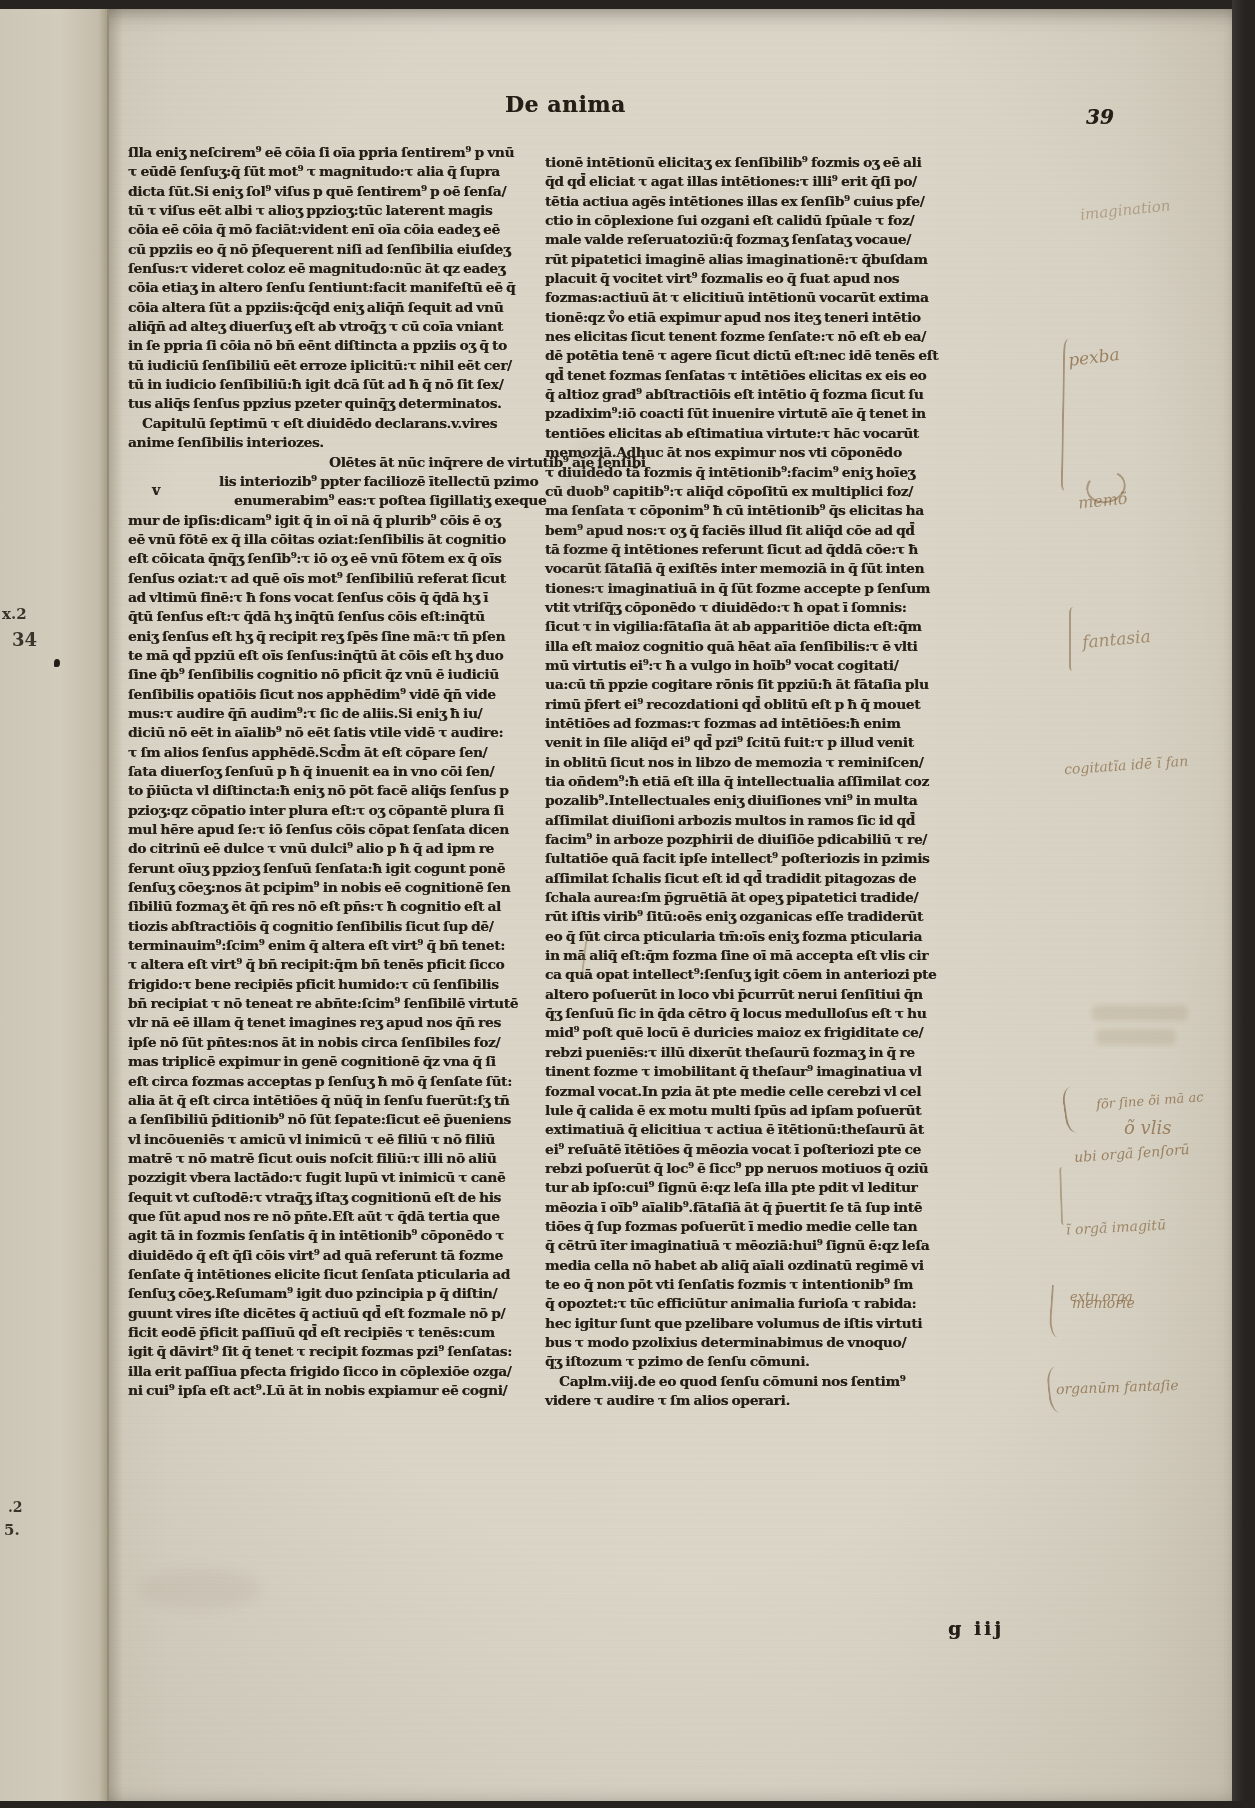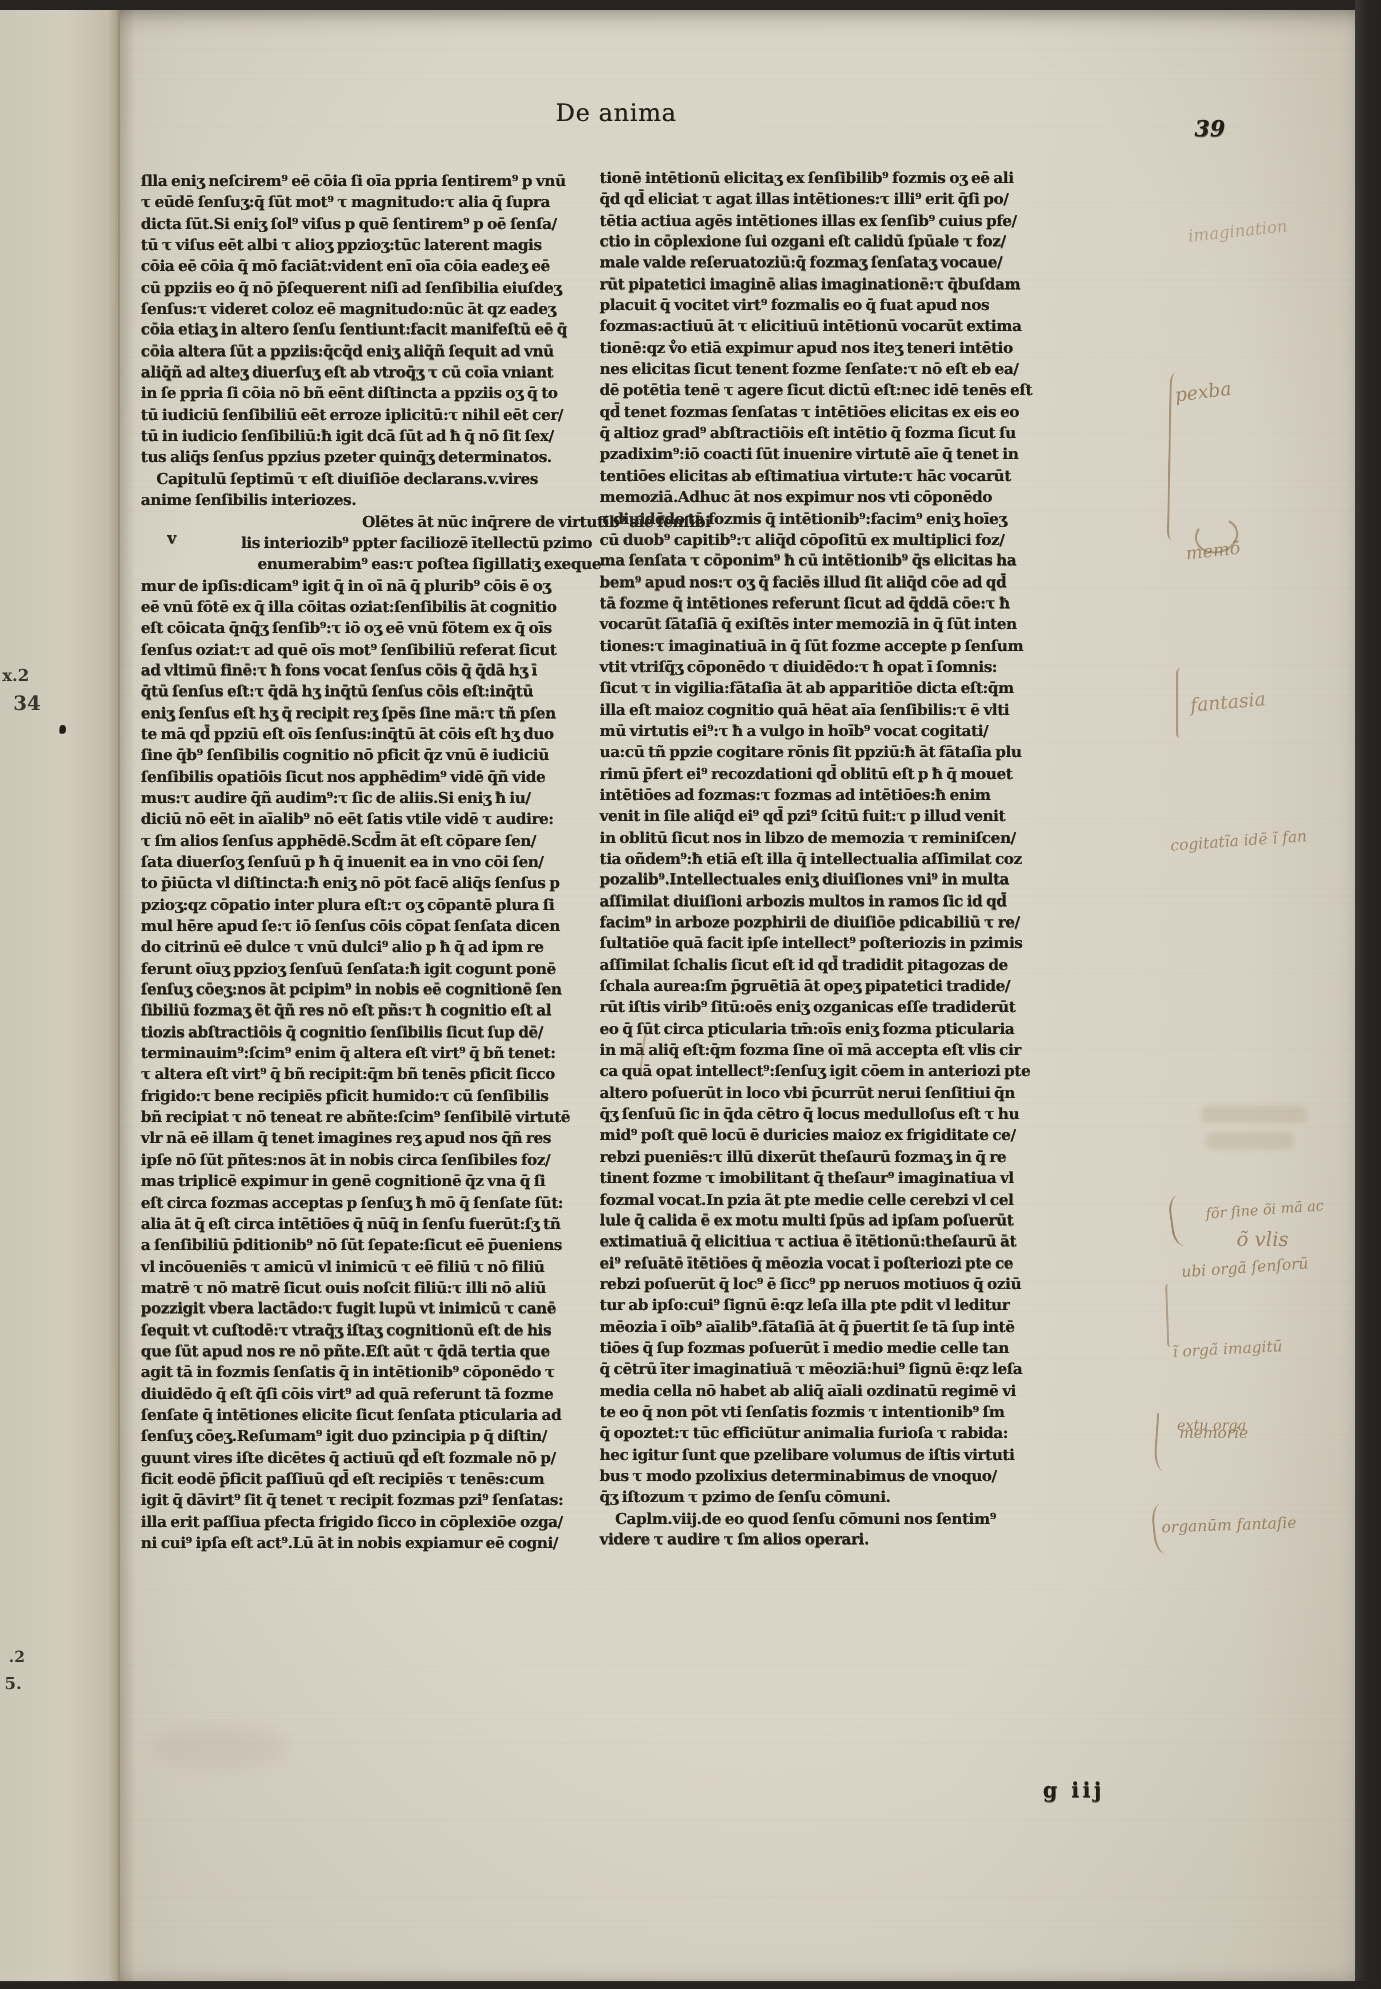--- a/index.html
+++ b/index.html
@@ -18,25 +18,25 @@
         border-right:2px solid #978d77;}
   .crease{position:absolute;left:109px;top:0;width:14px;height:100%;
         background:linear-gradient(90deg,rgba(90,78,58,.28),rgba(0,0,0,0));}
   
   .edge-top{position:absolute;left:0;top:0;width:1255px;height:9px;background:#262320;}
   .edge-right{position:absolute;right:0;top:0;width:23px;height:1808px;
         background:linear-gradient(90deg,#3a3631,#262320 55%);}
   .edge-bottom{position:absolute;left:0;bottom:0;width:1255px;height:7px;background:#262320;}
   
   .print{color:#241e17;text-shadow:.25px .25px .35px rgba(35,28,18,.65);}
-  .running-title{position:absolute;left:505px;top:82px;font-size:22px;font-weight:normal;letter-spacing:.5px;}
+  .running-title{position:absolute;left:505px;top:82px;font-size:22px;font-weight:bold;letter-spacing:.5px;}
   .page-number{position:absolute;left:1086px;top:96px;font-size:20px;font-weight:bold;font-style:italic;}
   .signature{position:absolute;left:948px;top:1608px;font-size:19px;font-weight:bold;letter-spacing:3px;}
   .col{position:absolute;}
-  .col1{left:128px;top:147px;width:402px;}
+  .col1{left:128px;top:134px;width:402px;}
   .col2{left:545px;top:144px;width:394px;}
   .line{height:19.35px;line-height:19.35px;font-size:13.8px;font-weight:bold;white-space:nowrap;
         letter-spacing:-.35px;word-spacing:-1px;color:#241e17;text-shadow:.25px .25px .35px rgba(35,28,18,.6);}
   
   .col1 .line:nth-child(15){padding-left:14px;}
   .col1 .line:nth-child(17){padding-left:201px;}
   .col1 .line:nth-child(18){padding-left:91px;}
   .col1 .line:nth-child(19){padding-left:106px;}
   .col2 .line:nth-child(64){padding-left:14px;}
   .guide-letter{position:absolute;left:152px;top:473px;font-size:14px;font-weight:bold;color:#2a241c;}
@@ -103,21 +103,21 @@
         <div class="line">cōia eē cōia q̄ mō faciāt:vident enī oīa cōia eadeʒ eē</div>
         <div class="line">cū ppziis eo q̄ nō p̄ſequerent niſi ad ſenſibilia eiuſdeʒ</div>
         <div class="line">ſenſus:τ videret coloz eē magnitudo:nūc āt qz eadeʒ</div>
         <div class="line">cōia etiaʒ in altero ſenſu ſentiunt:facit manifeſtū eē q̄</div>
         <div class="line">cōia altera ſūt a ppziis:q̄cq̄d eniʒ aliq̄ñ ſequit ad vnū</div>
         <div class="line">aliq̄ñ ad alteʒ diuerſuʒ eſt ab vtroq̄ʒ τ cū coīa vniant</div>
         <div class="line">in ſe ppria ſi cōia nō bñ eēnt diſtincta a ppziis oʒ q̄ to</div>
         <div class="line">tū iudiciū ſenſibiliū eēt erroze iplicitū:τ nihil eēt cer/</div>
         <div class="line">tū in iudicio ſenſibiliū:ħ igit dcā ſūt ad ħ q̄ nō ſit ſex/</div>
         <div class="line">tus aliq̄s ſenſus ppzius pzeter quinq̄ʒ determinatos.</div>
-        <div class="line">Capitulū ſeptimū τ eſt diuiſiōe declarans.v.vires</div>
+        <div class="line">Capitulū ſeptimū τ eſt diuidēdo declarans.v.vires</div>
         <div class="line">anime ſenſibilis interiozes.</div>
         <div class="line">Olētes āt nūc inq̄rere de virtutib⁹ aīe ſenſibi</div>
         <div class="line">lis interiozib⁹ ppter faciliozē ītellectū pzimo</div>
         <div class="line">enumerabim⁹ eas:τ poſtea ſigillatiʒ exeque</div>
         <div class="line">mur de ipſis:dicam⁹ igit q̄ in oī nā q̄ plurib⁹ cōis ē oʒ</div>
         <div class="line">eē vnū fōtē ex q̄ illa cōitas oziat:ſenſibilis āt cognitio</div>
         <div class="line">eſt cōicata q̄nq̄ʒ ſenſib⁹:τ iō oʒ eē vnū fōtem ex q̄ oīs</div>
         <div class="line">ſenſus oziat:τ ad quē oīs mot⁹ ſenſibiliū referat ſicut</div>
         <div class="line">ad vltimū finē:τ ħ fons vocat ſenſus cōis q̄ q̄dā hʒ ī</div>
         <div class="line">q̄tū ſenſus eſt:τ q̄dā hʒ inq̄tū ſenſus cōis eſt:inq̄tū</div>

